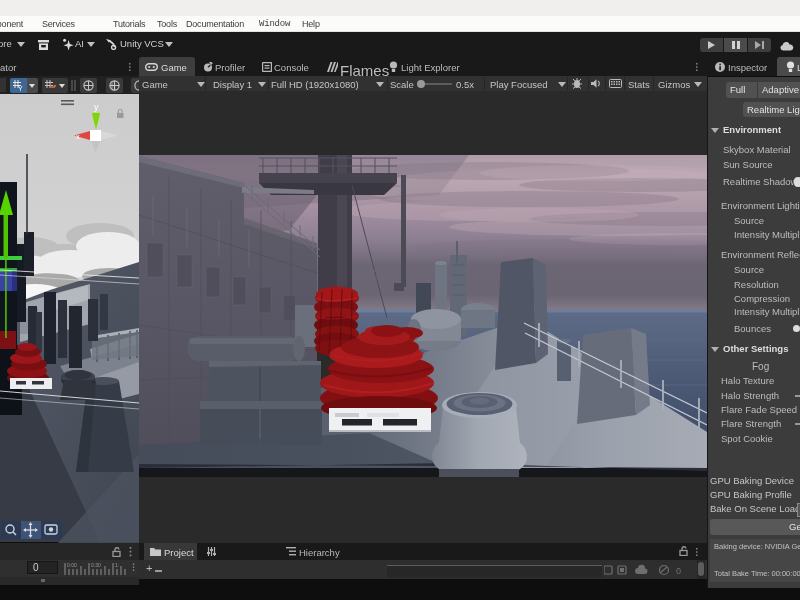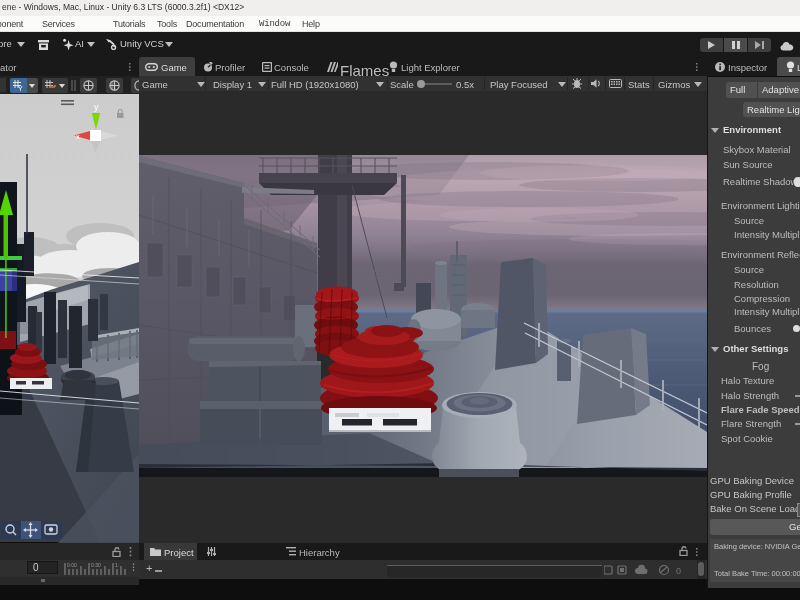--- a/index.html
+++ b/index.html
@@ -6,21 +6,20 @@
   #root{position:relative;width:800px;height:600px;overflow:hidden;
     font-family:"Liberation Sans",sans-serif;background:#0e0e0e;}
   .abs{position:absolute;}
   .txt{position:absolute;white-space:nowrap;}
 </style>
 </head>
 <body>
 <div id="root">
 
   <div class="abs" style="left:0;top:0;width:800px;height:16px;background:#f0efee;"></div>
-  <div class="txt" style="left:2px;top:2px;font-size:8.5px;color:#2f2f2f;">ene - Windows, Mac, Linux - Unity 6.3 LTS (6000.3.2f1) &lt;DX12&gt;</div>
 
   <div class="abs" style="left:0;top:16px;width:800px;height:16px;background:#fbfbfa;border-bottom:1px solid #e3e3e1;box-sizing:border-box;"></div>
   <div class="txt" style="left:-8px;top:19px;font-size:9px;color:#3c3c3c;letter-spacing:-0.2px;">nponent</div>
   <div class="txt" style="left:42px;top:19px;font-size:9px;color:#3c3c3c;letter-spacing:-0.2px;">Services</div>
   <div class="txt" style="left:84px;top:19px;font-size:11px;color:#3c3c3c;letter-spacing:-0.2px;margin-top:36px;">Jobs</div>
   <div class="txt" style="left:113px;top:19px;font-size:9px;color:#3c3c3c;letter-spacing:-0.2px;">Tutorials</div>
   <div class="txt" style="left:157px;top:19px;font-size:9px;color:#3c3c3c;letter-spacing:-0.2px;">Tools</div>
   <div class="txt" style="left:186px;top:19px;font-size:9px;color:#3c3c3c;letter-spacing:-0.2px;">Documentation</div>
   <div class="txt" style="left:259px;top:19px;font-size:9px;color:#3c3c3c;letter-spacing:-0.2px;font-family:Liberation Mono, monospace;">Window</div>
   <div class="txt" style="left:302px;top:19px;font-size:9px;color:#3c3c3c;letter-spacing:-0.2px;">Help</div>
@@ -741,21 +740,21 @@
   <div class="txt" style="left:734px;top:306px;font-size:9.5px;color:#bdbdbd;">Intensity Multipl</div>
   <div class="txt" style="left:734px;top:323px;font-size:9.5px;color:#bdbdbd;">Bounces</div>
   <div class="abs" style="left:793px;top:325px;width:7px;height:7px;background:#ddd;border-radius:50%;"></div>
 
   <div class="abs" style="left:711px;top:347px;width:0;height:0;border-left:4px solid transparent;border-right:4px solid transparent;border-top:5px solid #b0b0b0;"></div>
   <div class="txt" style="left:723px;top:343px;font-size:9.5px;font-weight:bold;color:#dedede;">Other Settings</div>
   <div class="txt" style="left:721px;top:361px;font-size:10px;color:#bdbdbd;margin-left:31px;">Fog</div>
   <div class="txt" style="left:721px;top:375px;font-size:9.5px;color:#bdbdbd;text-align:right;">Halo Texture</div>
   <div class="txt" style="left:721px;top:390px;font-size:9.5px;color:#bdbdbd;">Halo Strength</div>
   <div class="abs" style="left:795px;top:395px;width:5px;height:2px;background:#999;"></div>
-  <div class="txt" style="left:721px;top:404px;font-size:9.5px;color:#bdbdbd;font-weight:bold;">Flare Fade Speed</div>
+  <div class="txt" style="left:721px;top:404px;font-size:9.5px;color:#bdbdbd;">Flare Fade Speed</div>
   <div class="txt" style="left:721px;top:418px;font-size:9.5px;color:#bdbdbd;">Flare Strength</div>
   <div class="abs" style="left:795px;top:423px;width:5px;height:2px;background:#999;"></div>
   <div class="txt" style="left:721px;top:433px;font-size:9.5px;color:#bdbdbd;text-align:right;">Spot Cookie</div>
 
   <div class="txt" style="left:710px;top:475px;font-size:9.5px;color:#c6c6c6;">GPU Baking Device</div>
   <div class="txt" style="left:710px;top:489px;font-size:9.5px;color:#c6c6c6;">GPU Baking Profile</div>
   <div class="txt" style="left:710px;top:503px;font-size:9.5px;color:#c6c6c6;">Bake On Scene Load</div>
   <div class="abs" style="left:797px;top:503px;width:3px;height:12px;background:#555;border:1px solid #888;"></div>
   <div class="abs" style="left:710px;top:519px;width:90px;height:16px;background:#585858;border-radius:3px 0 0 3px;"></div>
   <div class="txt" style="left:789px;top:521px;font-size:9.5px;color:#e2e2e2;">Ge</div>

